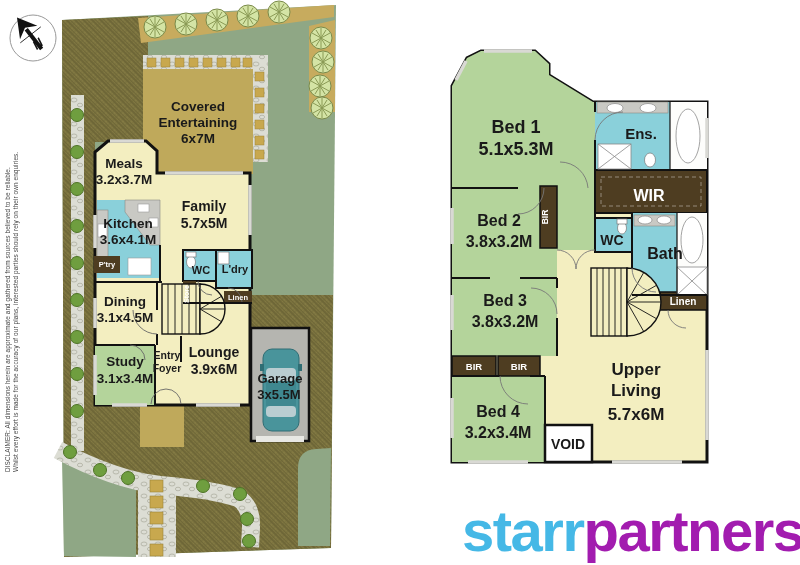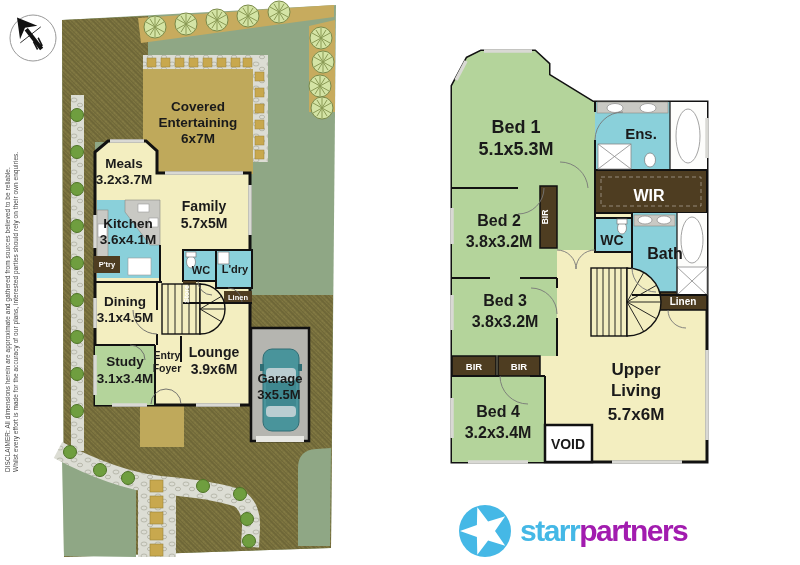--- a/index.html
+++ b/index.html
@@ -6,21 +6,21 @@
   #stage{position:relative;width:800px;height:565px;background:#ffffff;overflow:hidden;
          font-family:"Liberation Sans",sans-serif;}
   #plan-svg{position:absolute;left:0;top:0;}
   .room-label{font-family:"Liberation Sans",sans-serif;font-weight:bold;fill:#1a1a1a;text-anchor:middle;}
   .room-label.white{fill:#ffffff;}
   #disclaimer{position:absolute;left:4px;top:472px;width:392px;
       transform:rotate(-90deg);transform-origin:0 0;
       font-size:6.4px;line-height:8.2px;color:#444;letter-spacing:0.1px;}
   #logo{position:absolute;left:456px;top:500px;width:344px;height:62px;
         display:flex;align-items:center;}
-  #logo .word{font-size:30px;font-weight:700;letter-spacing:-1.5px;line-height:1;}
+  #logo .word{font-size:58px;font-weight:700;letter-spacing:-1.5px;line-height:1;}
   #logo .w1{color:#45b8e6;margin-left:6px;}
   #logo .w2{color:#a21caf;}
 </style>
 </head>
 <body>
 
 <div id="stage">
 
 <svg id="plan-svg" width="800" height="565" viewBox="0 0 800 565">
   <defs>

